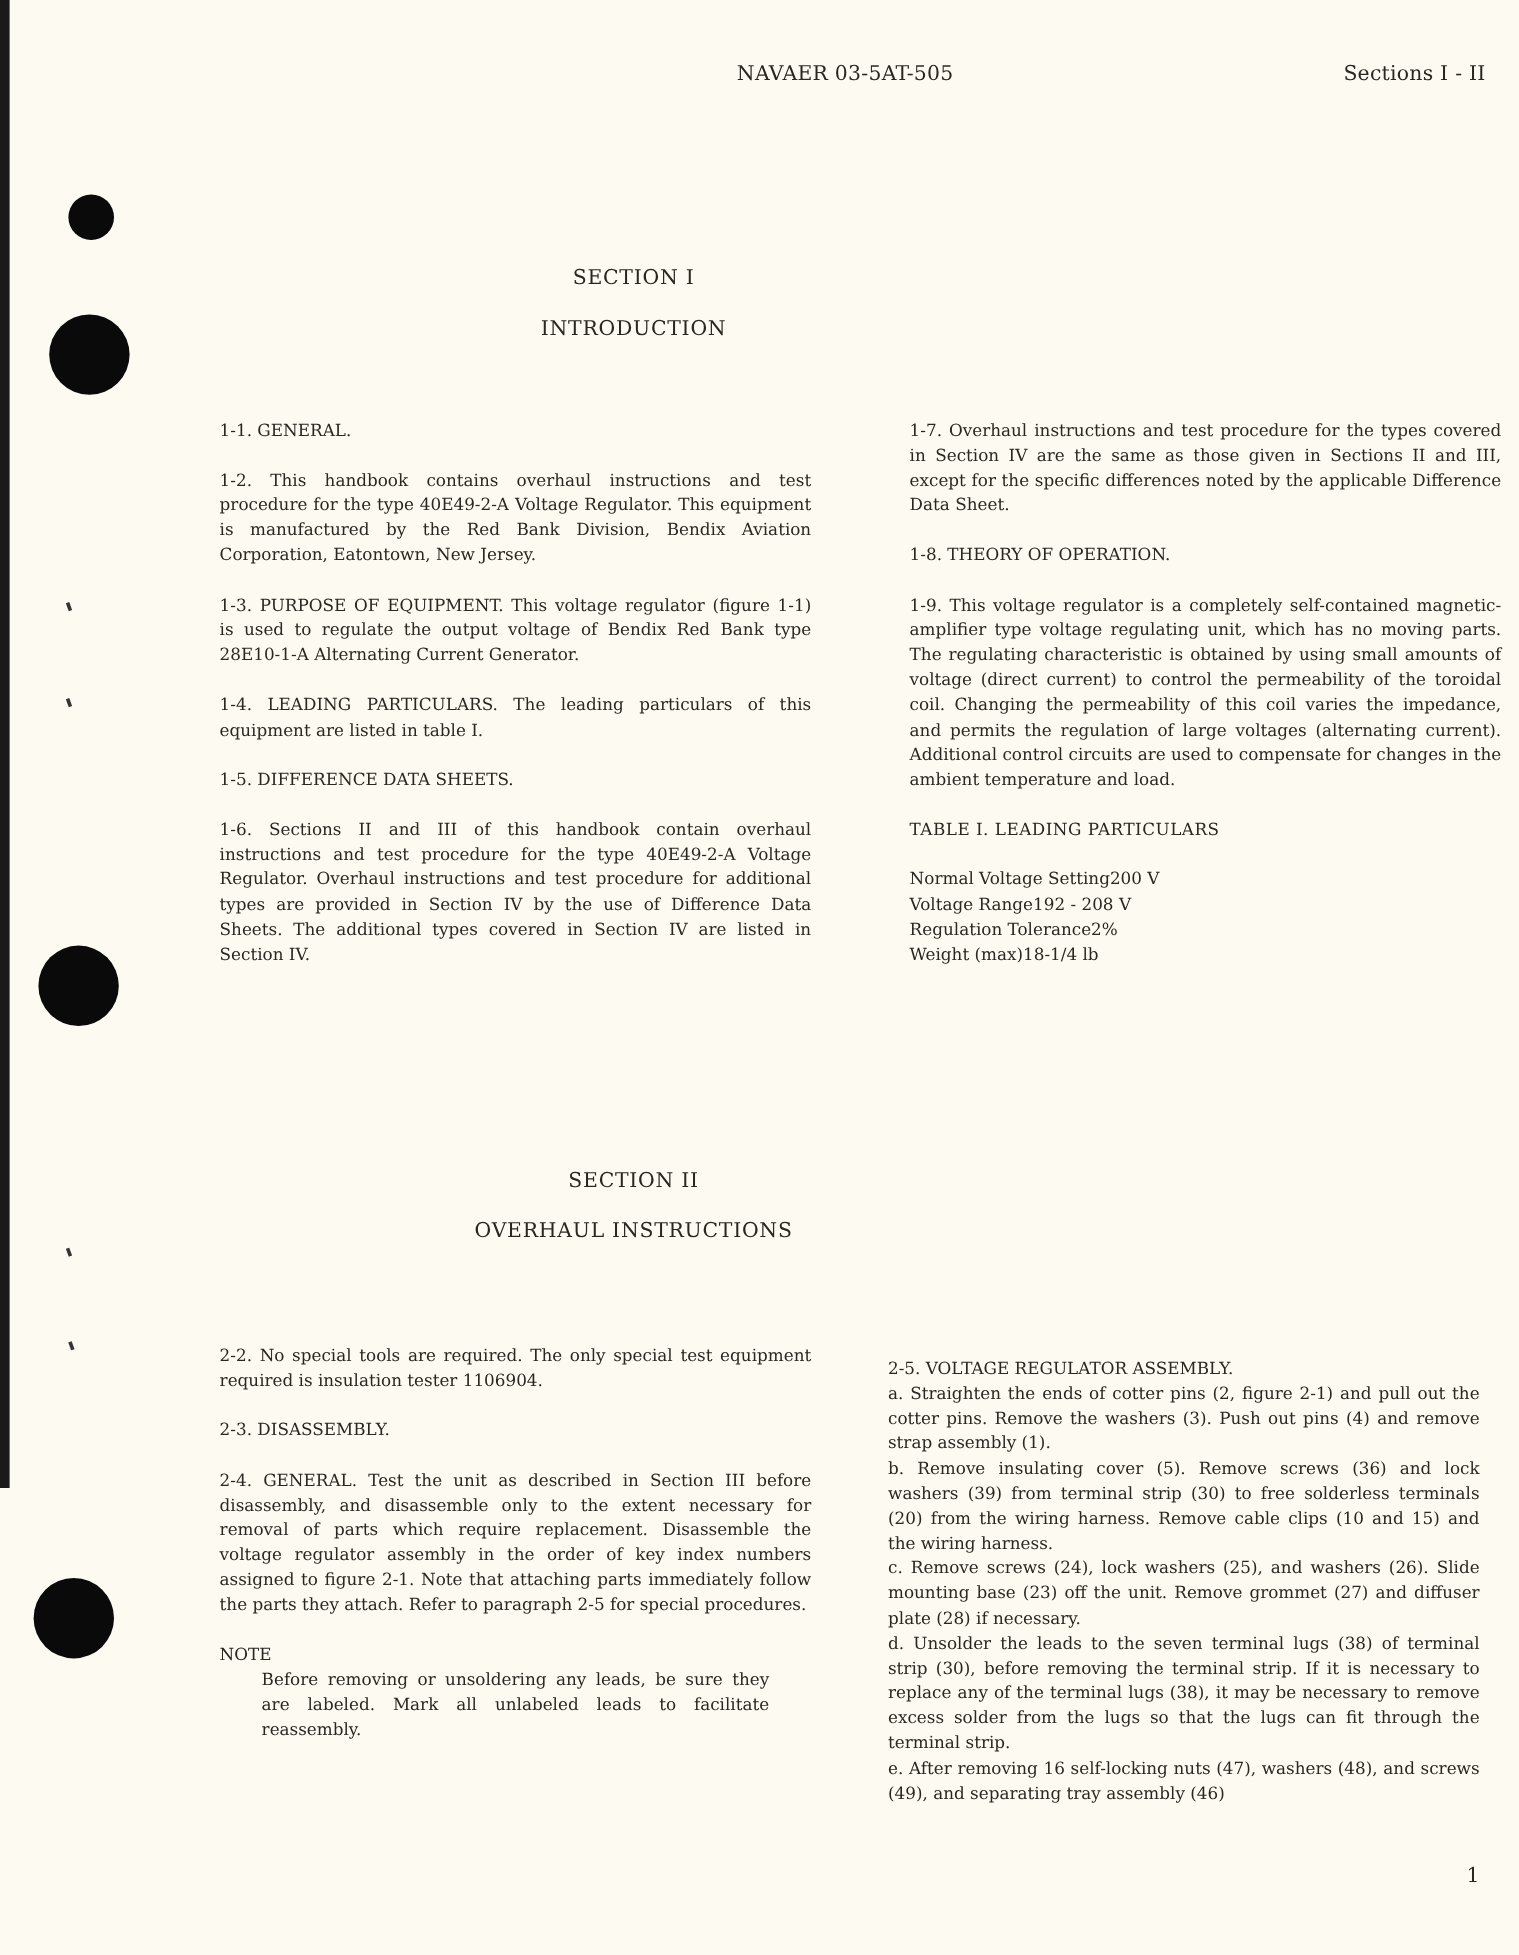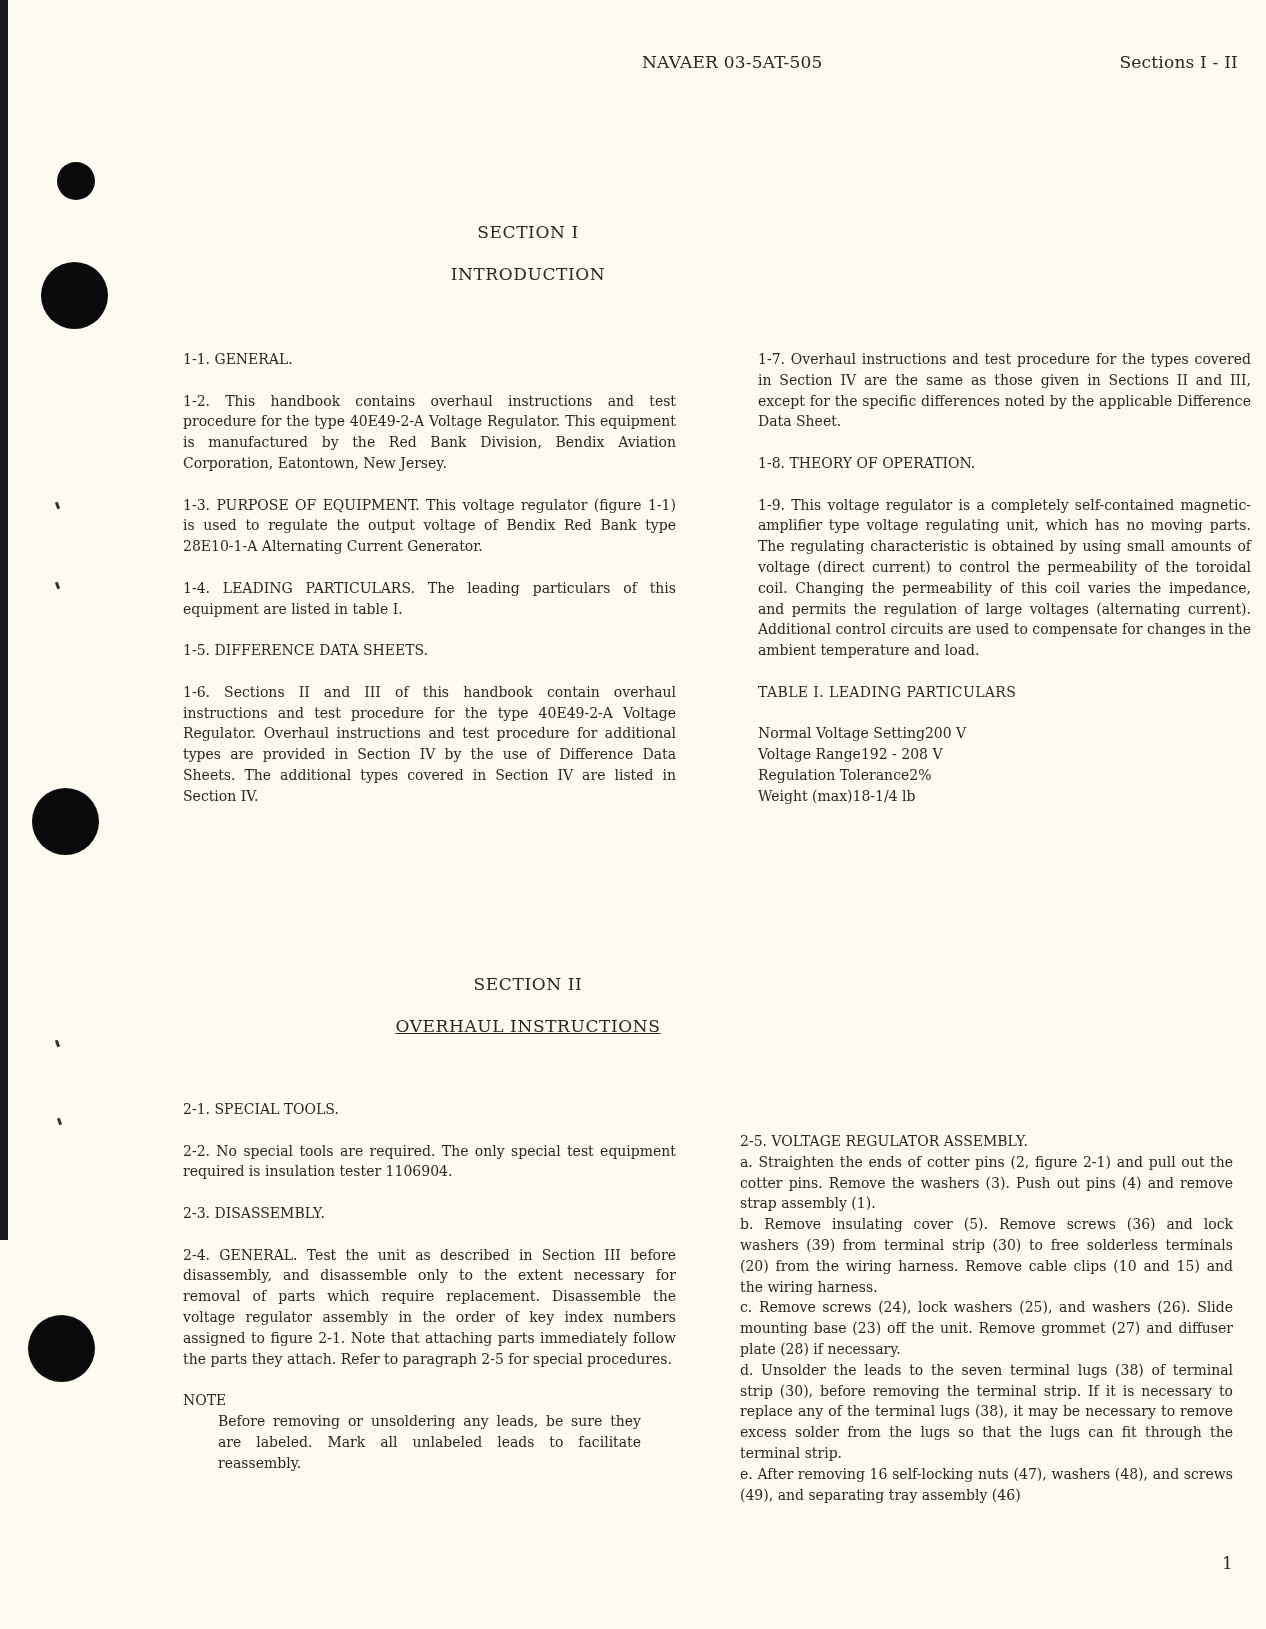--- a/index.html
+++ b/index.html
@@ -7,21 +7,21 @@
     width: 1266px; height: 1629px; position: relative; overflow: hidden;
     background: #fdfbf1;
     font-family: "DejaVu Serif", "Liberation Serif", serif;
     color: #2a2622;
   }
   .edge-strip { position: absolute; left: 0; top: 0; width: 8px; height: 1240px; background: #1a1a1a; }
   .hole { position: absolute; border-radius: 50%; background: #0a0a0a; }
   .mark { position: absolute; width: 3px; height: 7px; background: #333; transform: rotate(-20deg); }
 
   .hdr { position: absolute; top: 52px; font-size: 17px; letter-spacing: 0.2px; }
-  .hdr-left { left: 614px; margin-left: 28px; }
+  .hdr-left { left: 614px; }
   .hdr-right { right: 28px; margin-left: 43px; }
 
   .sec-head { position: absolute; left: 0; width: 1056px; text-align: center; font-size: 17px; letter-spacing: 0.6px; }
 
   .col { position: absolute; width: 493px; font-size: 14px; line-height: 20.8px; }
   .col p { margin: 0; text-align: justify; text-align-last: left; }
   .col .gap { height: 20.8px; }
 
   .tbl-title { text-align: center; letter-spacing: 0.4px; }
   .tbl-row { display: flex; justify-content: flex-start; }
@@ -85,24 +85,23 @@
       <span>2%</span>
     </div>
     <div class="tbl-row">
       <span>Weight (max)</span>
       <span>18-1/4 lb</span>
     </div>
   </div>
 </div>
 
 <div class="sec-head" style="top:974px;">SECTION II</div>
-<div class="sec-head" style="top:1016px;text-decoration:underline;">OVERHAUL INSTRUCTIONS</div>
+<div class="sec-head" style="top:1016px;">OVERHAUL INSTRUCTIONS</div>
 
 <div class="col" style="left:183px; top:1099px;">
-  <p>2-1.  SPECIAL  TOOLS.</p>
   <div class="gap"></div>
   <p>2-2.  No special tools are required.  The only special test equipment required is insulation tester 1106904.</p>
   <div class="gap"></div>
   <p>2-3.  DISASSEMBLY.</p>
   <div class="gap"></div>
   <p>2-4.  GENERAL.  Test the unit as described in Section III before disassembly, and disassemble only to the extent necessary for removal of parts which require replacement.  Disassemble the voltage regulator assembly in the order of key index numbers assigned to figure 2-1.  Note that attaching parts immediately follow the parts they attach.  Refer to paragraph 2-5 for special procedures.</p>
   <div class="gap"></div>
   <p class="note-title">NOTE</p>
   <p class="note-body">Before removing or unsoldering any leads, be sure they are labeled.  Mark all unlabeled leads to facilitate reassembly.</p>
 </div>

